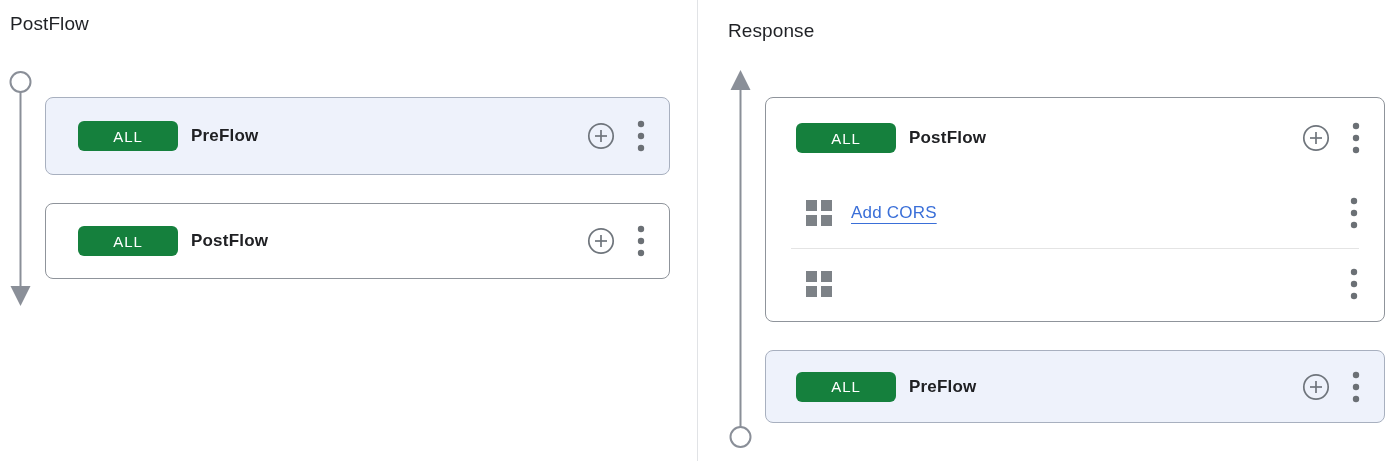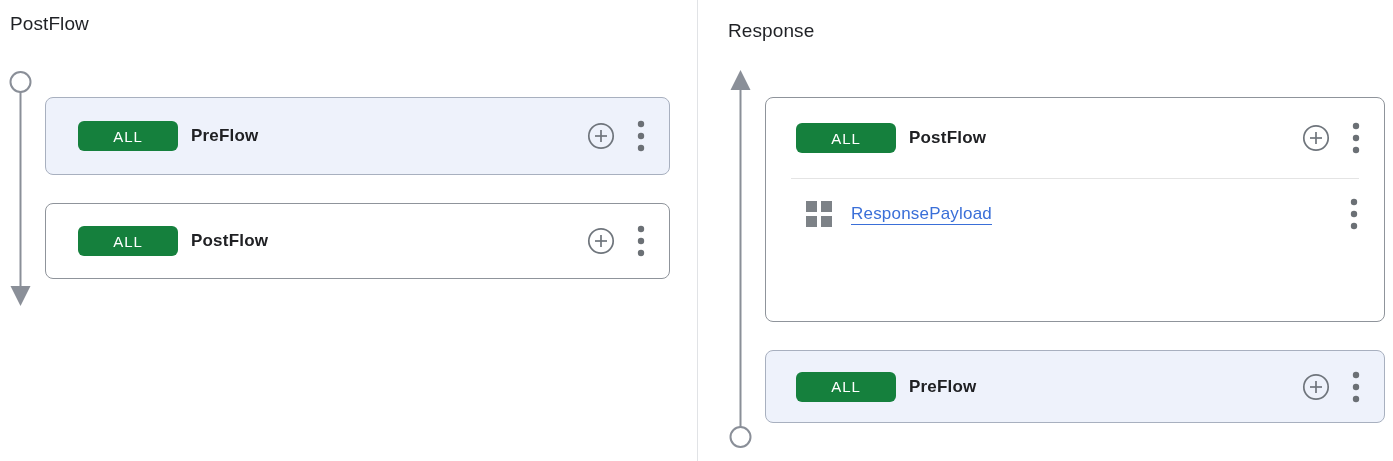--- a/index.html
+++ b/index.html
@@ -181,31 +181,47 @@
       </button>
       <button class="icon-btn kebab-btn">
         <svg width="8" height="34" viewBox="0 0 8 34">
           <circle cx="4" cy="5" r="3.2" fill="#6b7075"></circle>
           <circle cx="4" cy="17" r="3.2" fill="#6b7075"></circle>
           <circle cx="4" cy="29" r="3.2" fill="#6b7075"></circle>
         </svg>
       </button>
     </div>
 
-
-    <div class="row-divider"></div>
-
     <div class="policy-row">
       <svg width="26" height="26" viewBox="0 0 26 26">
         <rect x="0" y="0" width="11" height="11" fill="#7d8287"></rect>
         <rect x="15" y="0" width="11" height="11" fill="#7d8287"></rect>
         <rect x="0" y="15" width="11" height="11" fill="#7d8287"></rect>
         <rect x="15" y="15" width="11" height="11" fill="#7d8287"></rect>
       </svg>
-      <a class="policy-link" href="#">ResponsePayload</a>
+      <a class="policy-link" href="#">Add CORS</a>
+      <span class="spacer"></span>
+      <button class="icon-btn kebab-btn">
+        <svg width="8" height="34" viewBox="0 0 8 34">
+          <circle cx="4" cy="5" r="3.2" fill="#6b7075"></circle>
+          <circle cx="4" cy="17" r="3.2" fill="#6b7075"></circle>
+          <circle cx="4" cy="29" r="3.2" fill="#6b7075"></circle>
+        </svg>
+      </button>
+    </div>
+
+    <div class="row-divider"></div>
+
+    <div class="policy-row">
+      <svg width="26" height="26" viewBox="0 0 26 26">
+        <rect x="0" y="0" width="11" height="11" fill="#7d8287"></rect>
+        <rect x="15" y="0" width="11" height="11" fill="#7d8287"></rect>
+        <rect x="0" y="15" width="11" height="11" fill="#7d8287"></rect>
+        <rect x="15" y="15" width="11" height="11" fill="#7d8287"></rect>
+      </svg>
       <span class="spacer"></span>
       <button class="icon-btn kebab-btn">
         <svg width="8" height="34" viewBox="0 0 8 34">
           <circle cx="4" cy="5" r="3.2" fill="#6b7075"></circle>
           <circle cx="4" cy="17" r="3.2" fill="#6b7075"></circle>
           <circle cx="4" cy="29" r="3.2" fill="#6b7075"></circle>
         </svg>
       </button>
     </div>
   </div>

